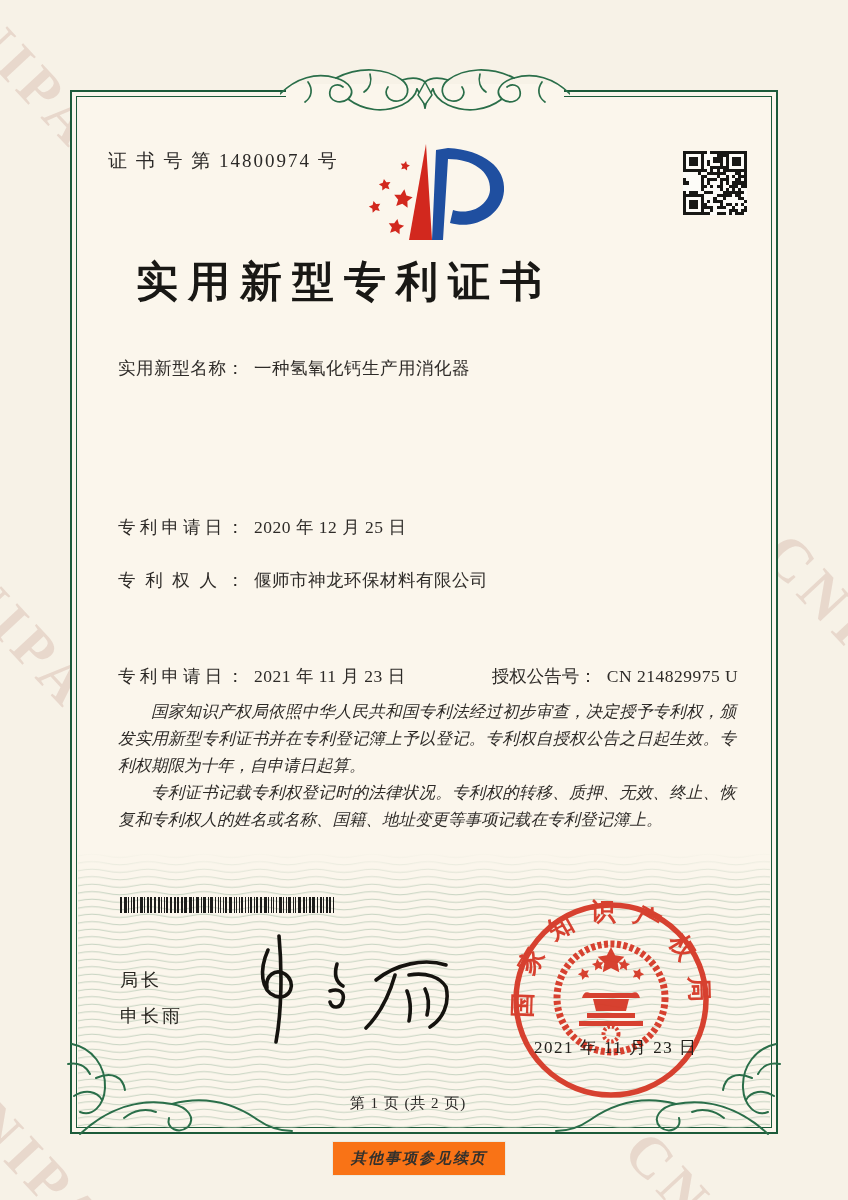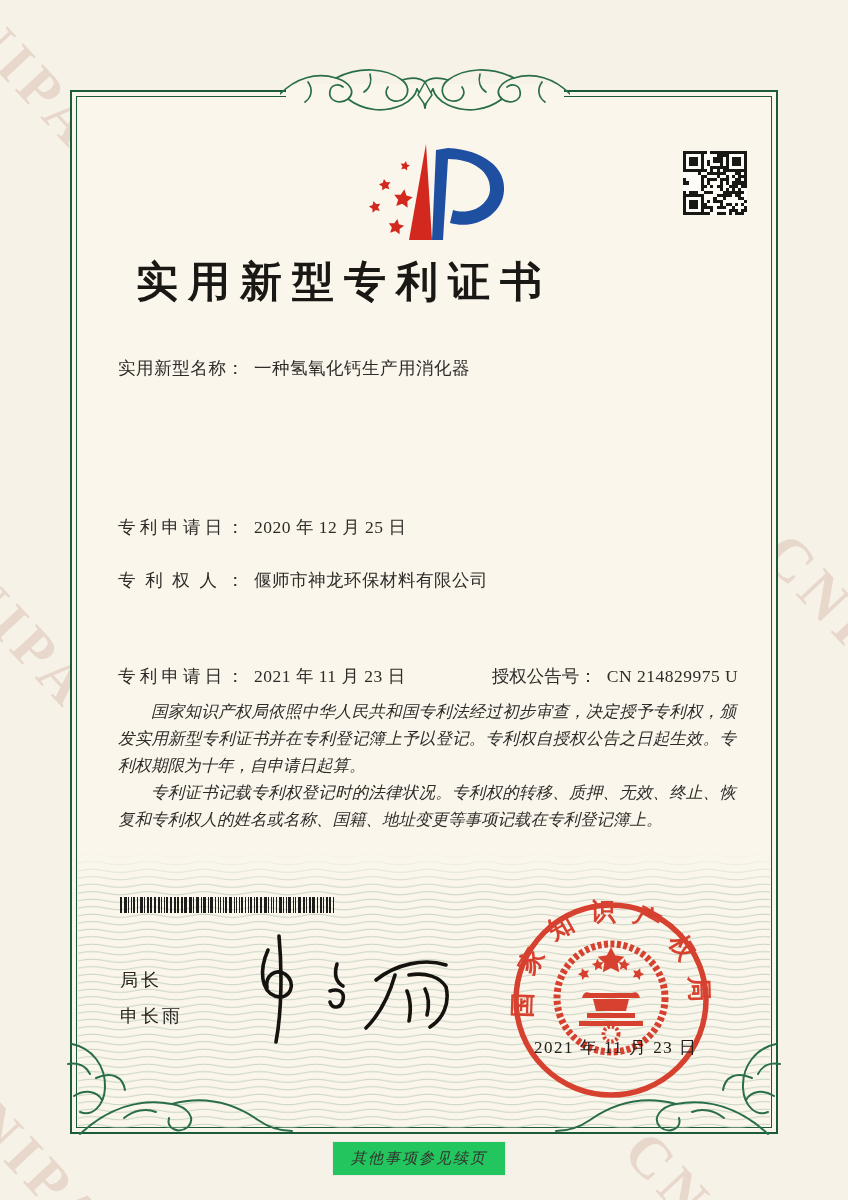--- a/index.html
+++ b/index.html
@@ -28,21 +28,21 @@
   .grant-group{margin-left:86px;}
   .body-text{position:absolute;left:118px;top:698px;width:618px;font-size:16.5px;line-height:1.64;color:#2e2b28;font-style:italic;}
   .body-text p{margin:0;text-indent:2em;text-align:justify;}
   .barcode{position:absolute;left:120px;top:897px;width:220px;height:16px;font-size:0;white-space:nowrap;overflow:hidden;}
   .barcode i{display:inline-block;height:100%;background:#1d1d1b;margin-right:1.6px;vertical-align:top;}
   .signer{position:absolute;left:120px;font-size:18px;color:#26241f;letter-spacing:3px;}
   .signature{position:absolute;left:238px;top:930px;}
   .seal{position:absolute;left:508px;top:897px;z-index:3;}
   .seal-date{position:absolute;left:534px;top:1036px;font-size:17px;color:#22201c;letter-spacing:1.5px;z-index:4;}
   .page-num{position:absolute;left:0;top:1094px;width:816px;text-align:center;font-size:15px;color:#2b2927;letter-spacing:1px;}
-  .cont-note{position:absolute;left:332px;top:1141px;background:#22c55e;border:1px solid #ecead e0;border:1px solid #eceade;padding:7px 18px;font-size:15px;font-style:italic;color:#34312c;letter-spacing:2px;z-index:3;}
+  .cont-note{position:absolute;left:332px;top:1141px;background:#f97316;border:1px solid #ecead e0;border:1px solid #eceade;padding:7px 18px;font-size:15px;font-style:italic;color:#34312c;letter-spacing:2px;z-index:3;font-weight:bold;}
 </style>
 </head>
 <body>
 
 <div class="page">
 
   <div class="wm" style="left:-34px;top:-40px;font-size:58px;">CNIPA</div>
   <div class="wm" style="left:470px;top:108px;font-size:62px;">CNIPA</div>
   <div class="wm" style="left:444px;top:330px;font-size:62px;">CNIPA</div>
   <div class="wm" style="left:800px;top:520px;font-size:60px;">CNIPA</div>
@@ -92,20 +92,21 @@
       <path d="M64,80 C74,72 86,70 96,74"></path>
       <path d="M8,26 C18,24 26,28 30,36"></path>
     </g>
   </svg>
   <svg class="ornament" style="left:544px;top:1038px;" width="244" height="104" viewBox="0 0 244 104">
     <use href="#blcorner" transform="translate(244,0) scale(-1,1)"></use>
   </svg>
 
   <div class="content">
 
+    <div class="cert-no">证 书 号 第 14800974 号</div>
 
     <svg class="logo" width="178" height="116" viewBox="0 0 178 116">
       <defs>
         <path id="st" d="M0,-10 L2.94,-4.05 L9.51,-3.09 L4.76,1.55 L5.88,8.09 L0,5 L-5.88,8.09 L-4.76,1.55 L-9.51,-3.09 L-2.94,-4.05 Z" fill="#d2281e"></path>
       </defs>
       <path d="M84,12 L96,10 C132,12 154,30 152,53 C150,78 122,92 98,85 L101,72 C120,78 137,66 138,52 C139,33 120,21 96,21 L91,102 L80,102 Z" fill="#1f4fa0"></path>
       <polygon points="74,6 57,102 80,102" fill="#d2281e"></polygon>
       <use href="#st" transform="translate(53,28) scale(0.5) rotate(12)"></use>
       <use href="#st" transform="translate(33,47) scale(0.62) rotate(-10)"></use>
       <use href="#st" transform="translate(51,61) scale(0.98) rotate(8)"></use>
@@ -614,16 +615,17 @@
       <g fill="#d63826">
         <path d="M74,101 Q76,93 82,96 L124,96 Q130,93 132,101 Z"></path>
         <path d="M85,102 L121,102 L118,114 L88,114 Z"></path>
         <rect x="79" y="116" width="48" height="5"></rect>
         <rect x="71" y="124" width="64" height="5"></rect>
       </g>
       <circle cx="103" cy="137" r="7.5" fill="none" stroke="#d63826" stroke-width="4" stroke-dasharray="2.5 2"></circle>
     </svg>
     <div class="seal-date">2021 年 11 月 23 日</div>
 
+    <div class="page-num">第 1 页 (共 2 页)</div>
 
     <div class="cont-note">其他事项参见续页</div>
   </div>
 </div>
 
 </body></html>

